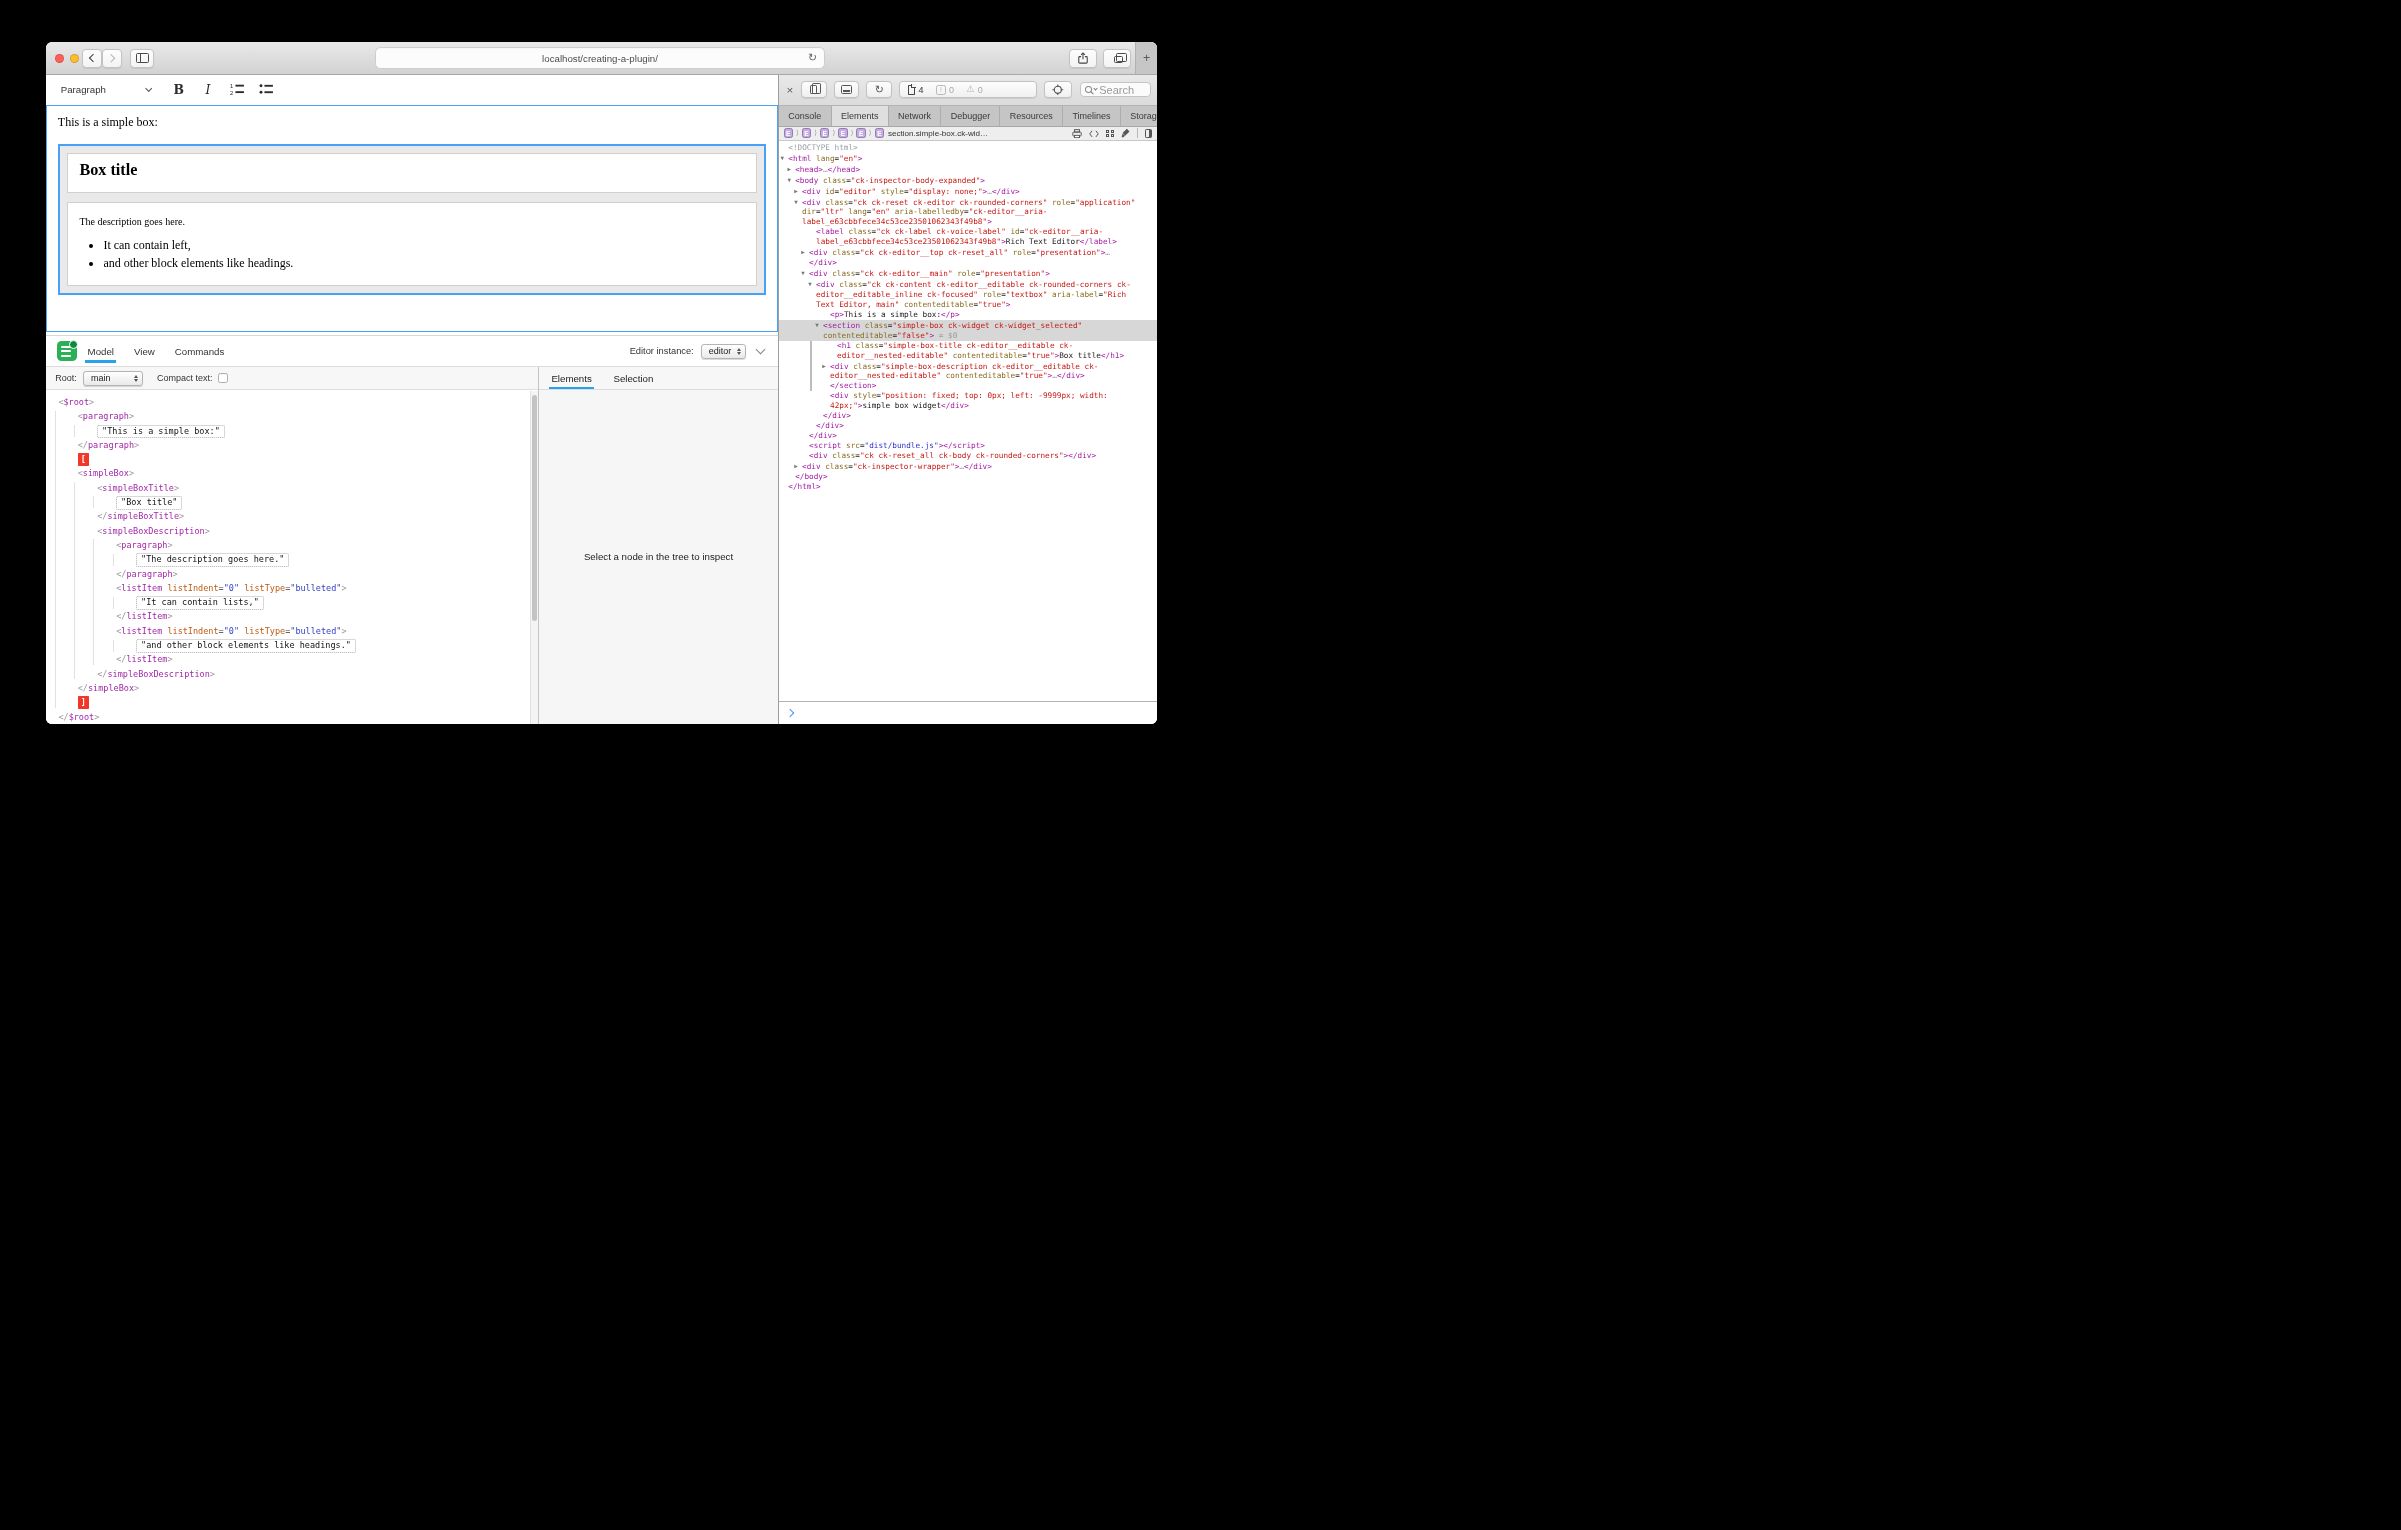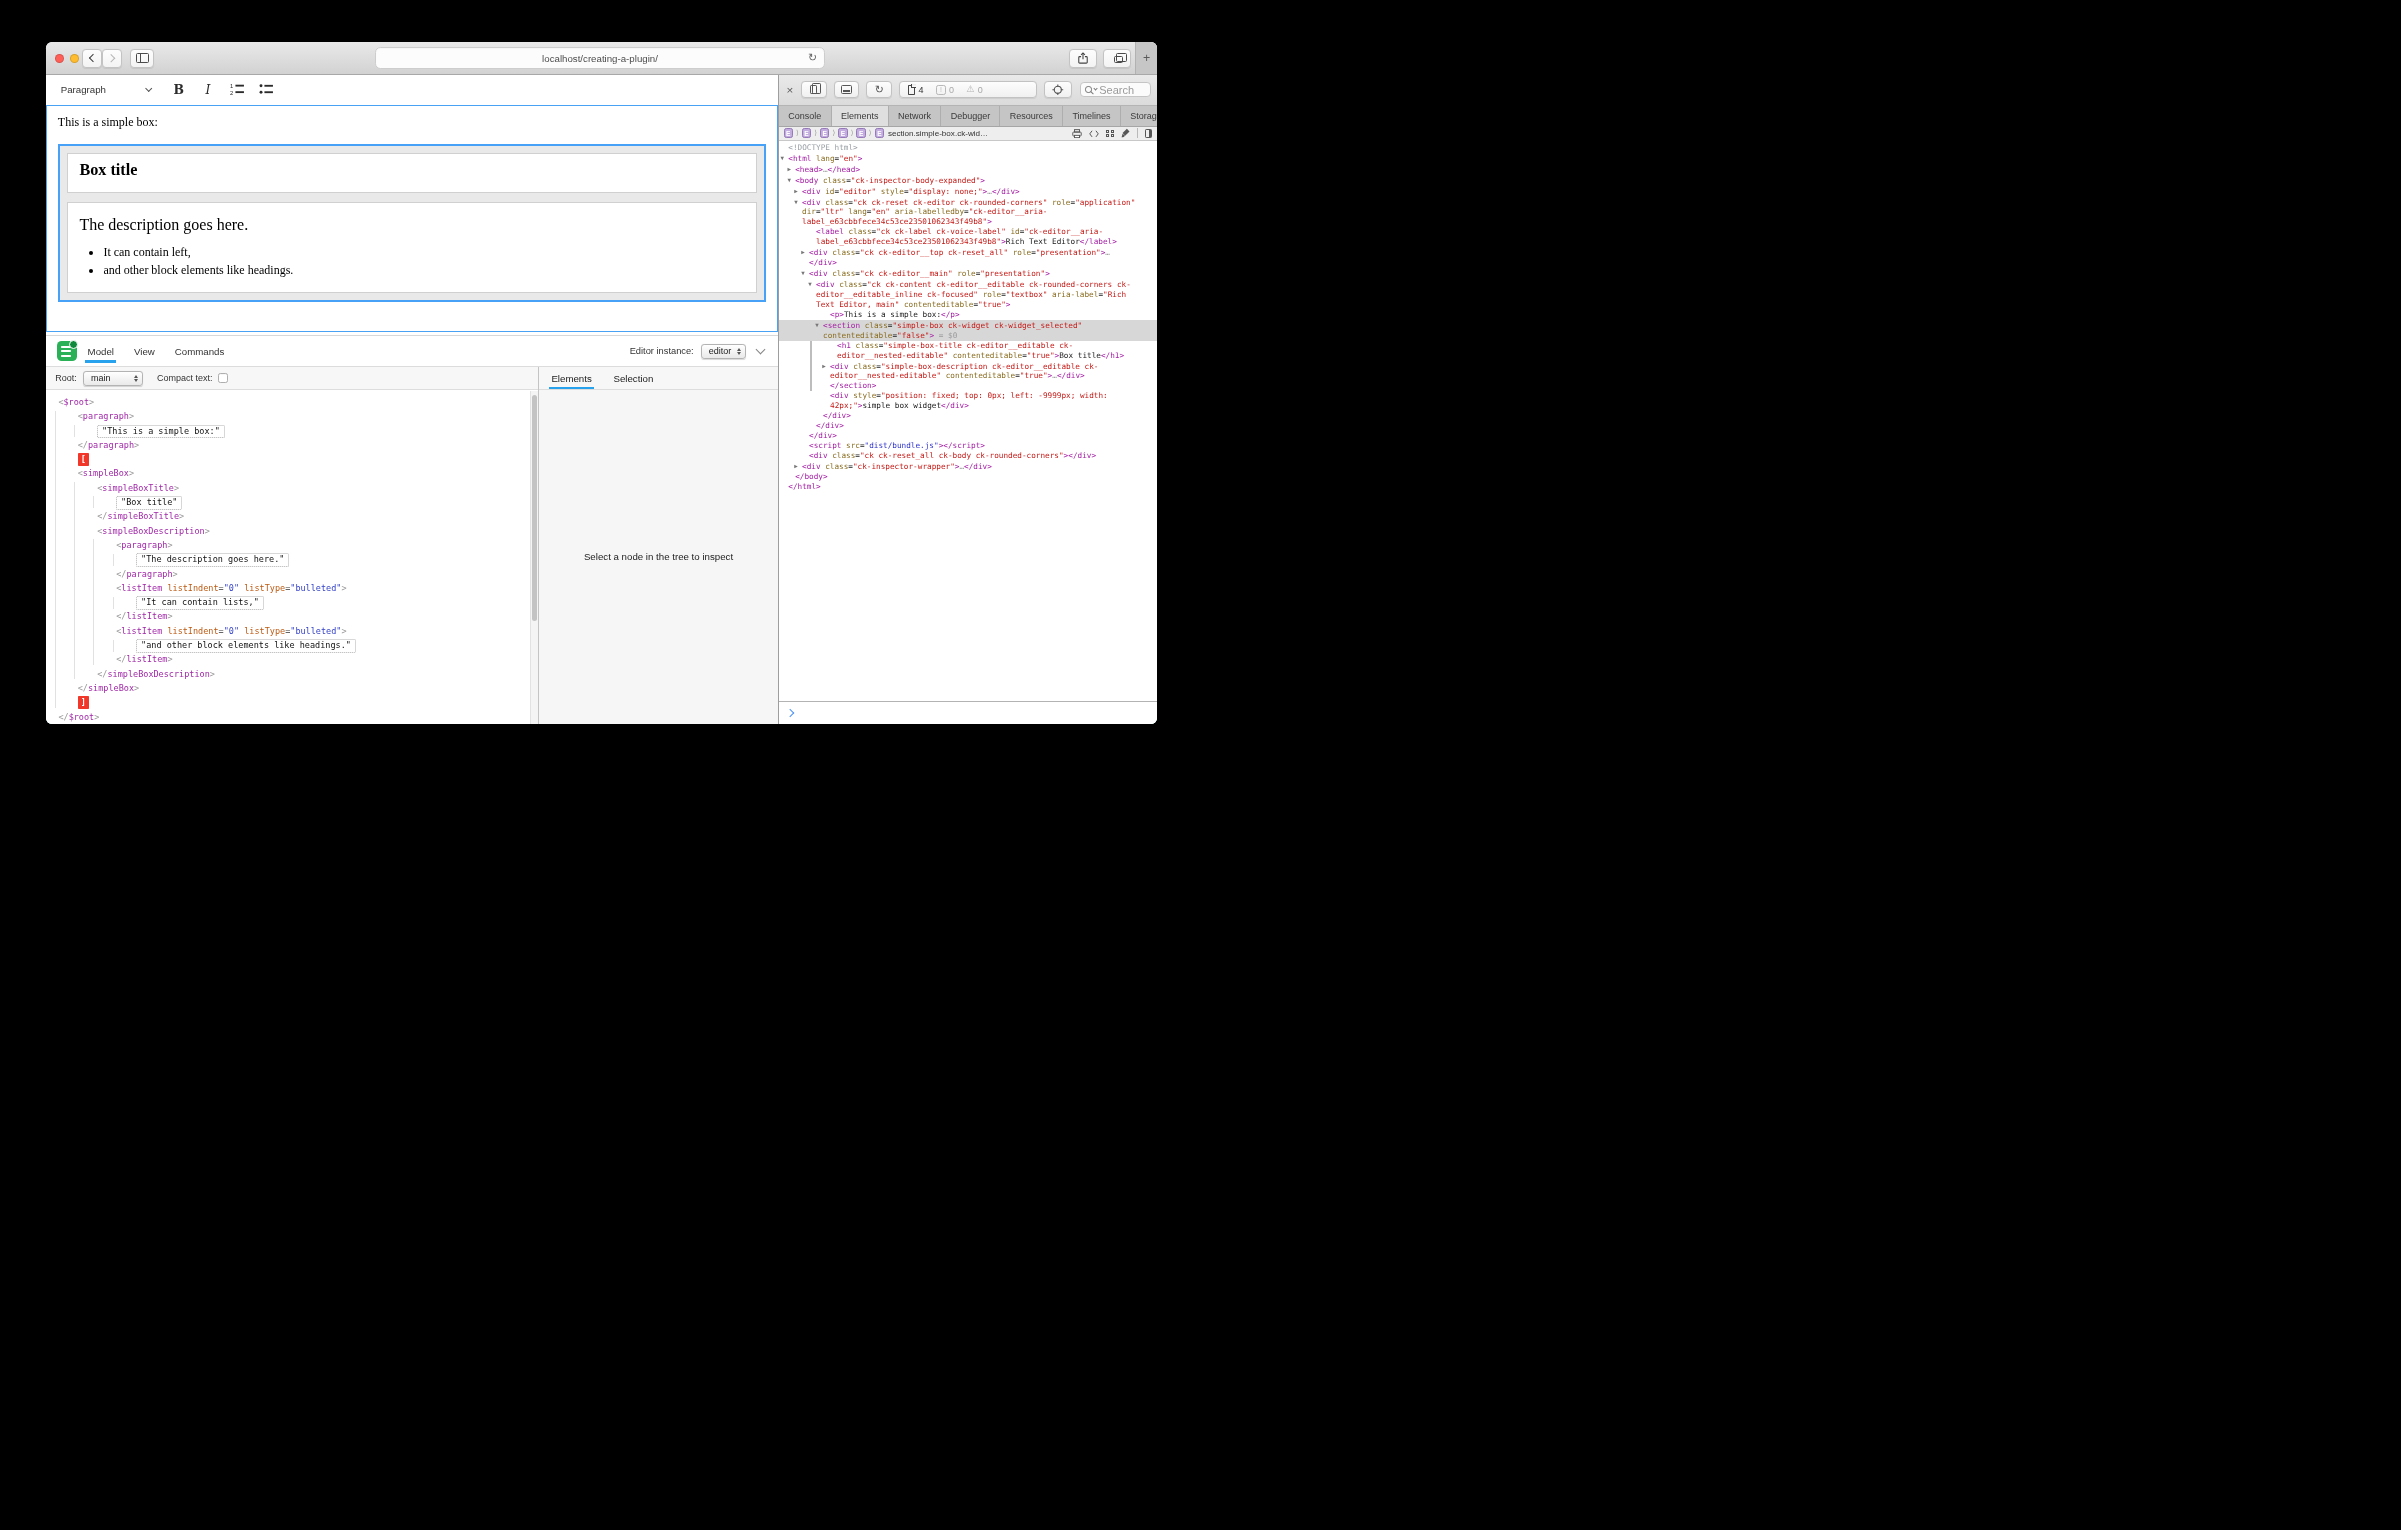--- a/index.html
+++ b/index.html
@@ -41,21 +41,21 @@
   .tbtn{width:20px;height:20px;display:flex;align-items:center;justify-content:center;margin-left:9.3px;border-radius:2.3px;color:#2b2b2b}
   .tbtn.bold{font-family:"DejaVu Serif",serif;font-weight:bold;font-size:12.4px}
   .tbtn.italic{font-family:"DejaVu Serif",serif;font-style:italic;font-size:12.4px}
   .editable{height:227px;border:1.5px solid var(--focus-blue);background:#fff;padding:0 10.8px;overflow:hidden;flex:none}
   .intro{font-family:"Liberation Serif",serif;font-size:12px;color:#000;margin:9.3px 0 14px}
   .widget{border:2.3px solid var(--widget-blue);background:#e9e9e9;padding:7px}
   .wbox{background:#fff;border:0.8px solid #d0d0d0}
   .wbox.title{padding:7.7px 11.6px 11.6px}
   .wbox.title h1{font-family:"Liberation Serif",serif;font-size:16.2px;color:#000}
   .wbox.desc{margin-top:9.3px;padding:12.4px 11.6px 14px}
-  .wbox.desc p{font-family:"Liberation Serif",serif;font-size:16px;margin:0 0 10.8px}
+  .wbox.desc p{font-family:"Liberation Serif",serif;font-size:10px;margin:0 0 10.8px}
   .wbox.desc ul{margin:0 0 0 24px}
   .wbox.desc li{font-family:"Liberation Serif",serif;font-size:12px;margin-top:3.9px}
 
   
   .insp{flex:1;display:flex;flex-direction:column;border-top:0.8px solid #d8d8d8;margin-top:3.9px;min-height:0}
   .insp-head{height:31px;flex:none;display:flex;align-items:center;background:#fff;border-bottom:0.8px solid #dcdcdc;padding:0 10.8px}
   .cklogo{position:relative;width:20px;height:20px;border-radius:4.6px;background:#2ab157;display:flex;flex-direction:column;justify-content:center;gap:2.3px;padding-left:4.6px}
   .cklogo span{display:block;width:10px;height:1.9px;background:#fff;border-radius:0.8px}
   .cklogo::after{content:"";position:absolute;right:-1.5px;top:-1.5px;width:7px;height:7px;border-radius:50%;background:#0f8a3d;border:1.2px solid #fff}
   .itabs{display:flex;margin-left:10.8px;height:100%}

